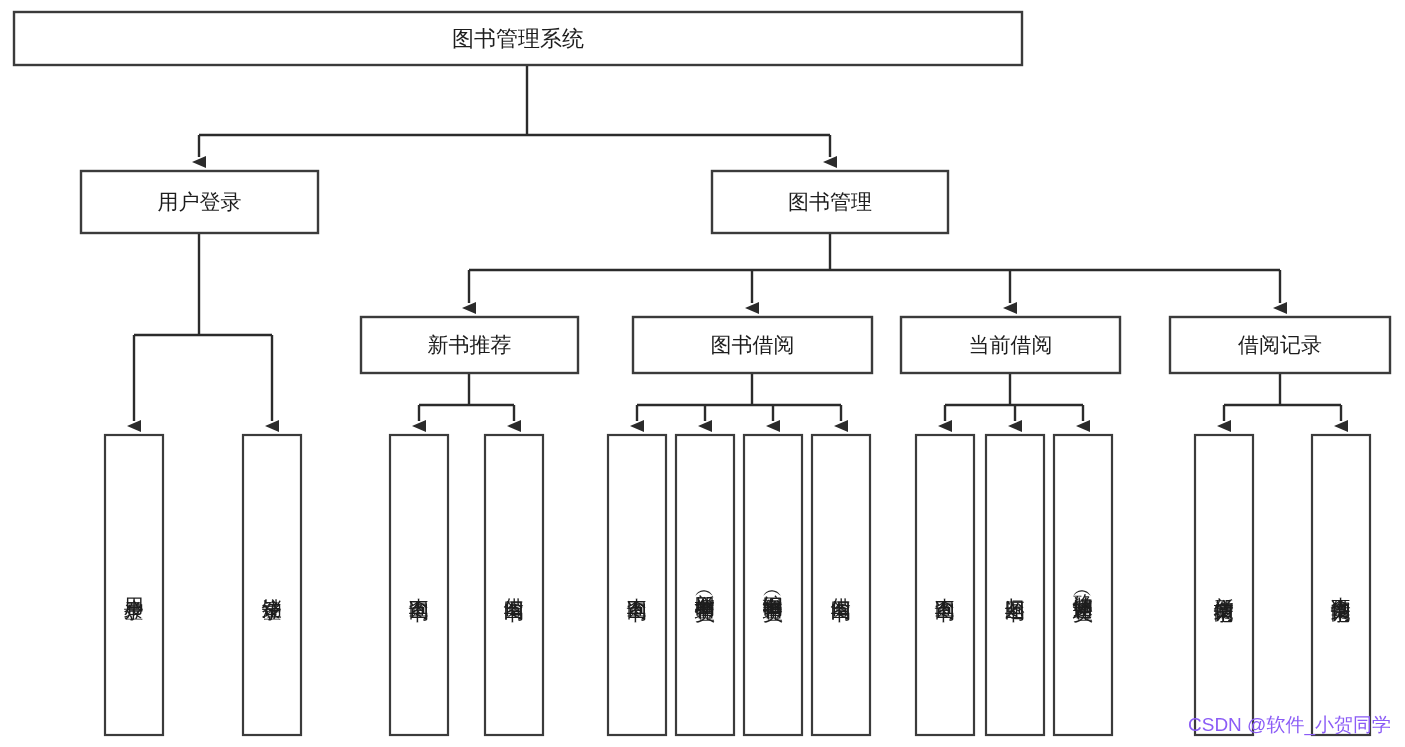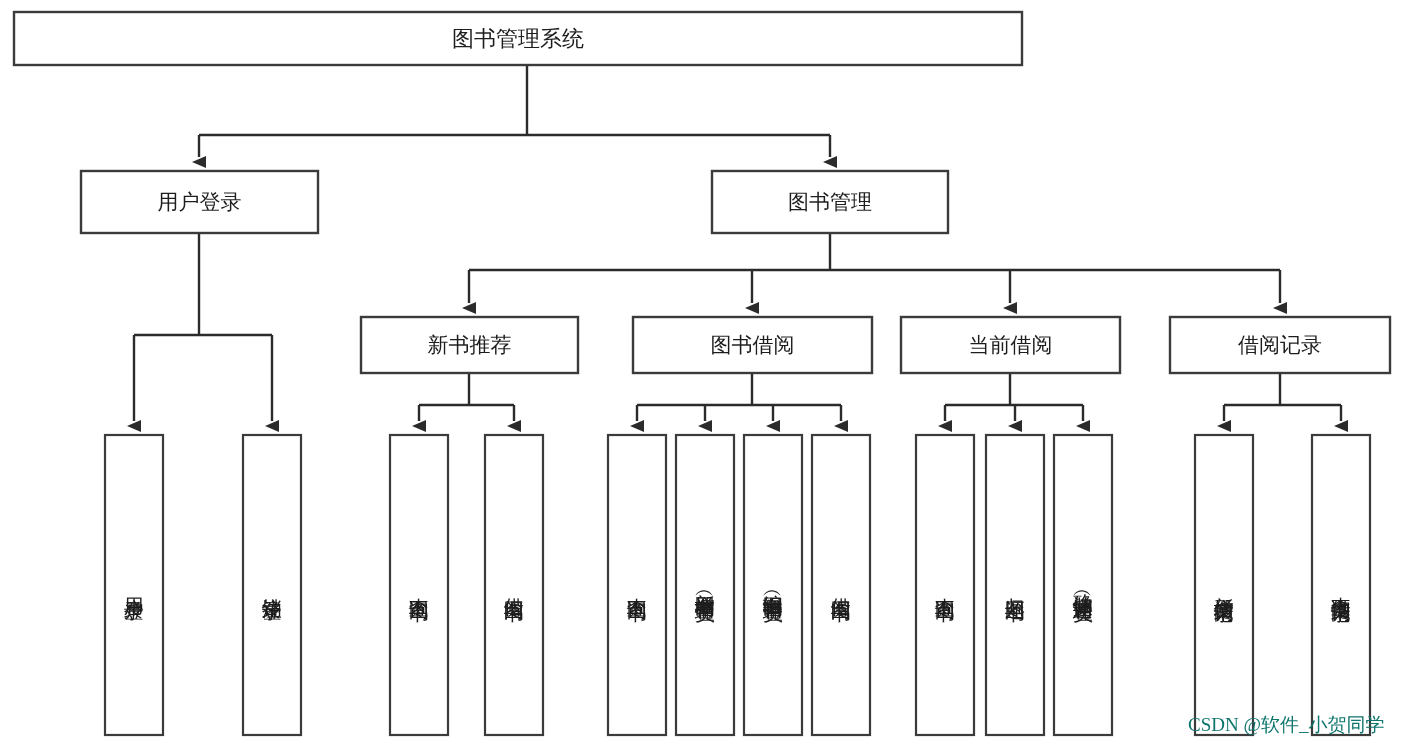--- a/index.html
+++ b/index.html
@@ -74,23 +74,23 @@
     font-family: "DejaVu Sans", "Liberation Sans", sans-serif;
     font-size: 20px;
     line-height: 1.12;
     color: #1d1d1d;
     letter-spacing: 1.5px;
     white-space: nowrap;
     text-align: center;
   }
   .watermark {
     position: absolute;
-    font-family: Liberation Serif, serif;
+    font-family: Liberation Sans, sans-serif;
     font-size: 19px;
-    color: #0f766e;
+    color: #8b5cf6;
     white-space: nowrap;
     user-select: none;
   }
 </style>
 </head>
 <body>
 
 <div id="diagram-root">
 
   <svg class="diagram-canvas" viewBox="0 0 1405 747">

